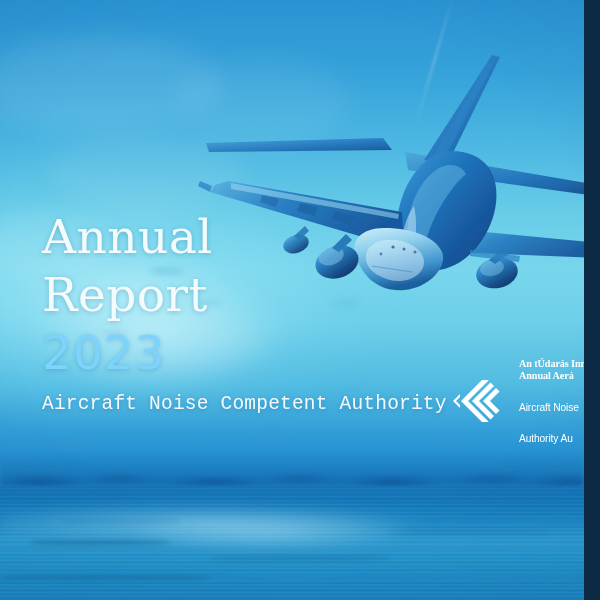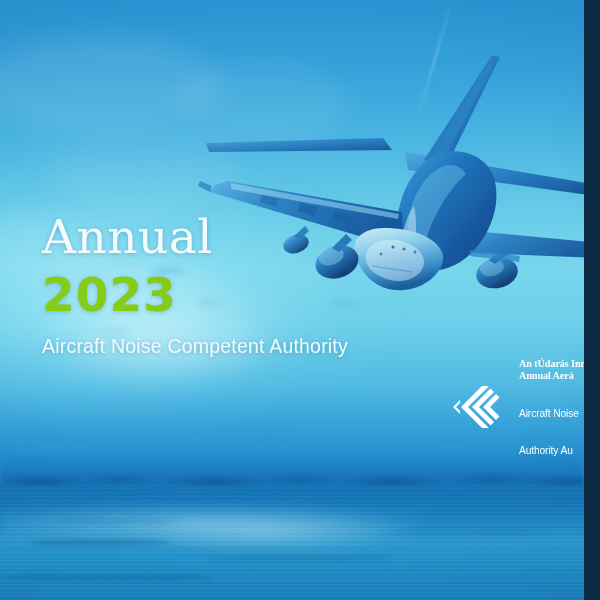--- a/index.html
+++ b/index.html
@@ -133,30 +133,30 @@
     font-weight:400;
     color:#f4fbfd;
     font-size:47px;
     line-height:58px;
     letter-spacing:.5px;
     text-shadow:0 1px 5px rgba(20,90,140,.30);
     white-space:nowrap;
   }
   .t-year{
     font-family:"DejaVu Sans",sans-serif;
-    font-weight:700;
+    font-weight:400;
     font-size:47px;
     line-height:58px;
-    color:#84cc16;
+    color:#7dd3fc;
     letter-spacing:1px;
     text-shadow:0 1px 5px rgba(20,90,140,.28);
   }
   .subtitle{
     margin-top:11px;
-    font-family:Liberation Sans, sans-serif;
+    font-family:Liberation Mono, monospace;
     font-size:19.5px;
     color:#f3fafd;
     letter-spacing:.2px;
     white-space:nowrap;
     text-shadow:0 1px 4px rgba(20,90,140,.32);
   }
 
   
   .logo-block{
     position:absolute;left:452px;top:357px;
@@ -164,21 +164,21 @@
     width:175px;
   }
   .logo-mark{width:58px;height:58px;flex:0 0 58px;}
   .logo-text{padding-top:1px;overflow:hidden;}
   .logo-ga{
     font-family:Liberation Serif, serif;
     font-weight:700;font-size:10.2px;line-height:12.4px;
     color:#ffffff;white-space:nowrap;letter-spacing:-.1px;
   }
   .logo-en{
-    margin-top:25px;
+    margin-top:19px;
     font-family:"Liberation Sans",sans-serif;
     font-weight:400;font-size:10.2px;line-height:12.4px;
     color:#ffffff;white-space:nowrap;letter-spacing:-.1px;
   }
 
   
   .vignette{
     position:absolute;inset:0;pointer-events:none;
     background:radial-gradient(ellipse 90% 80% at 50% 45%,
       rgba(0,0,0,0) 55%, rgba(10,70,120,.10) 100%);
@@ -327,20 +327,21 @@
   <div class="dark-streak" style="left:30px;top:540px;width:140px;height:5px;"></div>
   <div class="dark-streak" style="left:210px;top:556px;width:180px;height:4px;opacity:.7;"></div>
   <div class="dark-streak" style="left:0px;top:575px;width:210px;height:5px;opacity:.8;"></div>
   <div class="dark-streak" style="left:60px;top:520px;width:120px;height:3px;opacity:.45;"></div>
   <div class="dark-streak" style="left:390px;top:530px;width:160px;height:4px;opacity:.4;"></div>
 
   <div class="vignette"></div>
 
   <div class="titles">
     <div class="t-line">Annual</div>
+    <div class="t-line">Report</div>
     <div class="t-year">2023</div>
     <div class="subtitle">Aircraft Noise Competent Authority</div>
   </div>
 
   <div class="logo-block">
     <svg class="logo-mark" viewBox="0 0 58 58">
 
       <defs>
         <clipPath id="dia">
           <path d="M29 1 L57 29 L29 57 L1 29 Z"></path>

